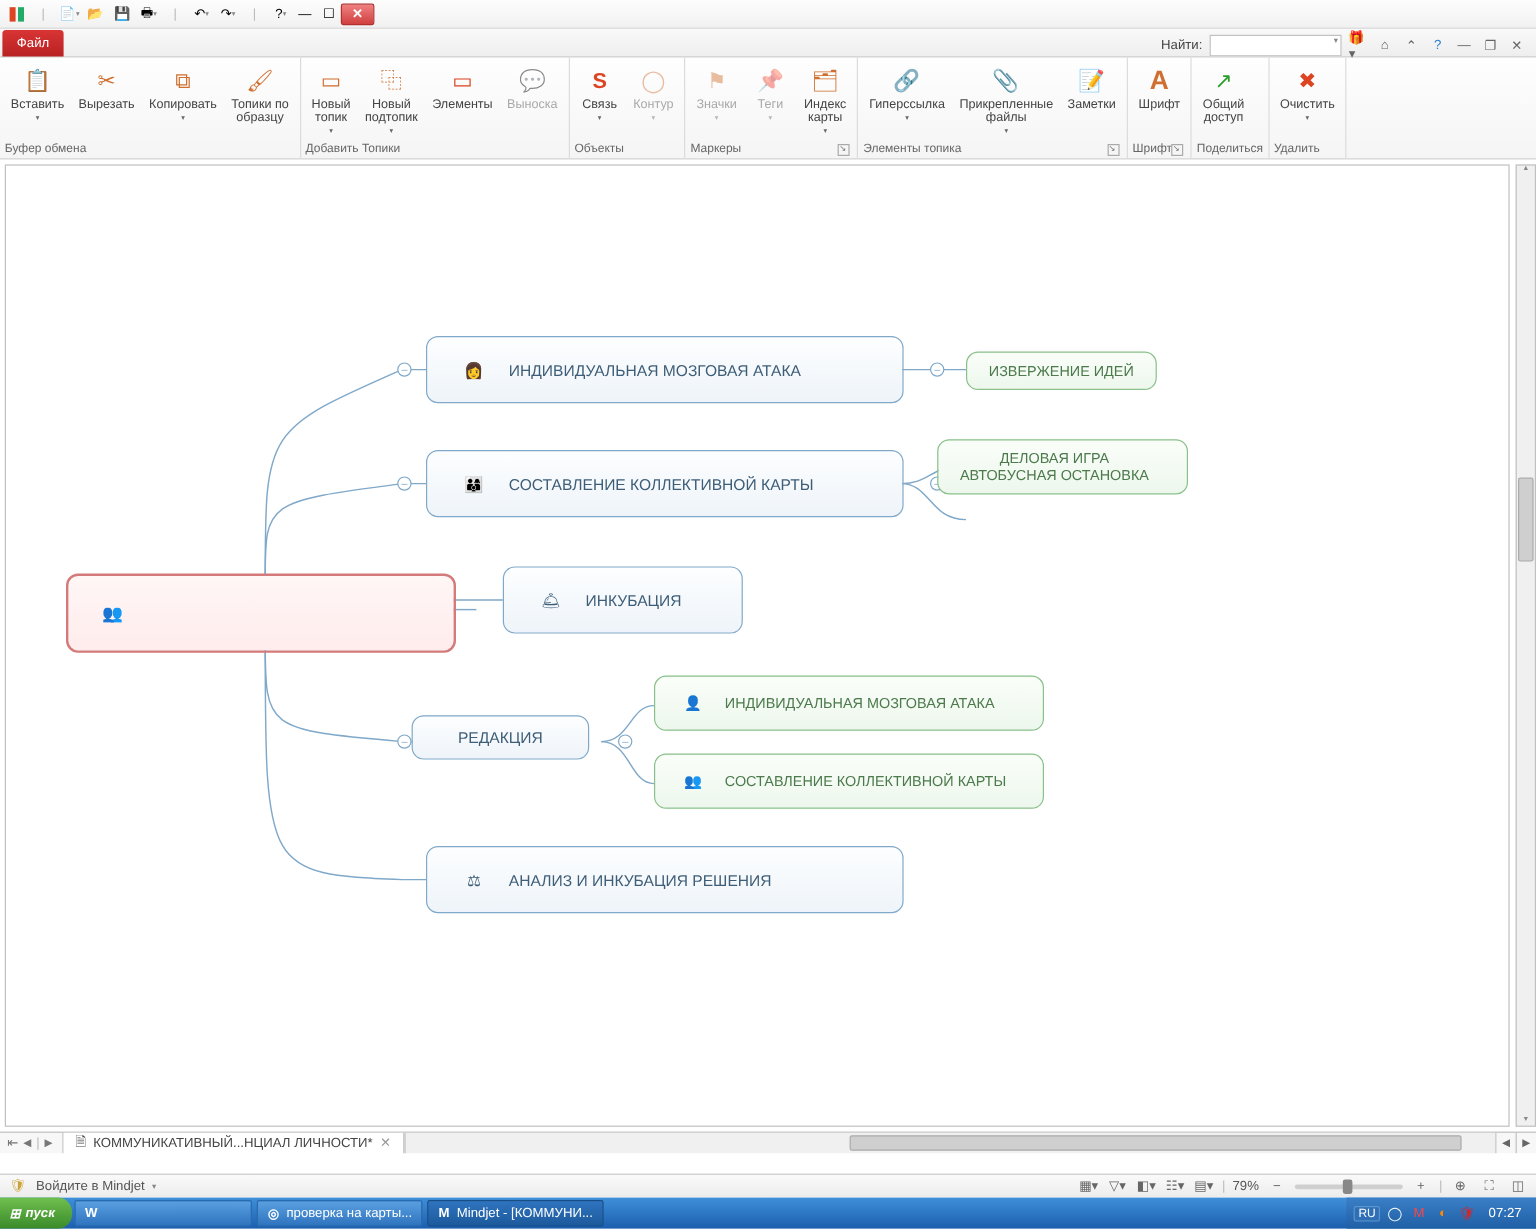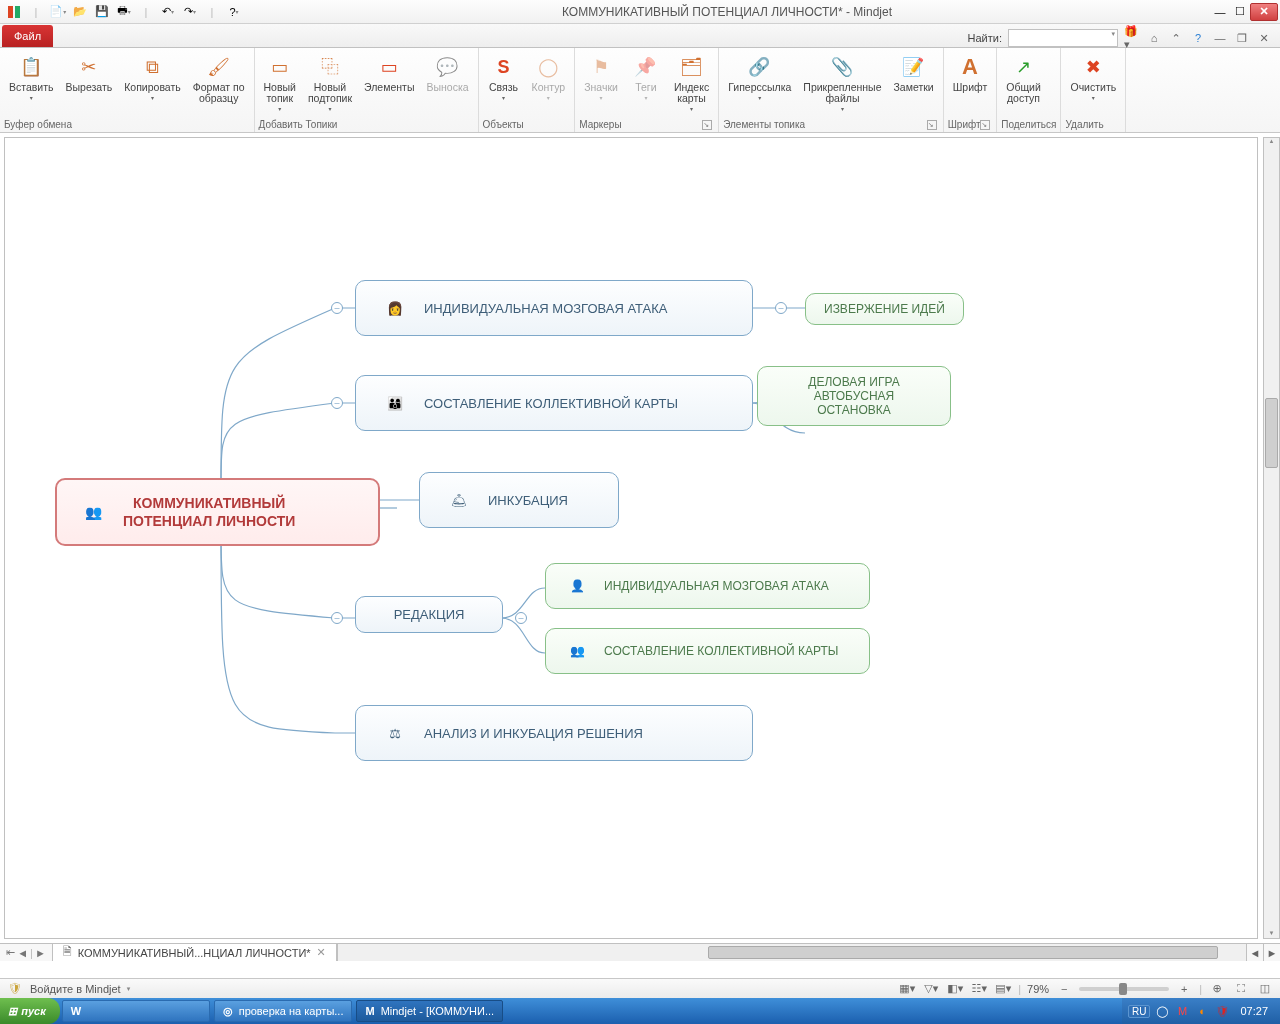--- a/index.html
+++ b/index.html
@@ -93,21 +93,20 @@
     <div class="qat-icon">📄<span class="dn-caret">▾</span></div>
     <div class="qat-icon">📂</div>
     <div class="qat-icon">💾</div>
     <div class="qat-icon">🖶<span class="dn-caret">▾</span></div>
     <div class="qat-icon" style="color:#bbb;">|</div>
     <div class="qat-icon">↶<span class="dn-caret">▾</span></div>
     <div class="qat-icon">↷<span class="dn-caret">▾</span></div>
     <div class="qat-icon" style="color:#bbb;">|</div>
     <div class="qat-icon">?<span class="dn-caret">▾</span></div>
   </div>
-  <div class="title-text">КОММУНИКАТИВНЫЙ ПОТЕНЦИАЛ ЛИЧНОСТИ* - Mindjet</div>
   <div class="win-controls">
     <div class="win-btn">—</div>
     <div class="win-btn">☐</div>
     <div class="win-btn win-close">✕</div>
   </div>
 </div>
 
 <div class="tabstrip">
   <div class="file-tab">Файл</div>
   <div class="tabstrip-right">
@@ -138,21 +137,21 @@
           <div class="ric" style="color: rgb(208, 112, 48); font-weight: normal; font-size: 18px;">✂</div>
           <div class="rlabel">Вырезать</div>
         </div>
         <div class="rbtn">
           <div class="ric" style="color: rgb(208, 112, 48); font-weight: normal; font-size: 18px;">⧉</div>
           <div class="rlabel">Копировать</div>
           <div class="drop">▾</div>
         </div>
         <div class="rbtn">
           <div class="ric" style="color: rgb(208, 112, 48); font-weight: normal; font-size: 18px;">🖌</div>
-          <div class="rlabel">Формат по
+          <div class="rlabel">Топики по
 образцу</div>
         </div>
       </div>
       <div class="group-label">Буфер обмена</div>
     </div>
     <div class="group">
       <div class="group-body">
         <div class="rbtn">
           <div class="ric" style="color: rgb(208, 112, 48); font-weight: normal; font-size: 18px;">▭</div>
           <div class="rlabel">Новый
@@ -282,52 +281,50 @@
         <path d="M 746 265 C 770 265, 770 250, 800 250"></path>
         <path d="M 746 265 C 770 265, 770 295, 800 295"></path>
 
         <path d="M 496 480 C 520 480, 520 450, 540 450"></path>
         <path d="M 496 480 C 520 480, 520 515, 540 515"></path>
       </g>
     </svg>
 
     <div class="node root" style="left:50px; top:340px; width:325px;">
       <span class="nico">👥</span>
-      <span style="white-space:pre-line;">КОММУНИКАТИВНЫЙ
-ПОТЕНЦИАЛ ЛИЧНОСТИ</span>
     </div>
 
     <div class="minus-handle" style="left:326px; top:164px;">–</div>
     <div class="node blue" style="left:350px; top:142px; width:398px;">
       <span class="nico">👩</span>
       <span>ИНДИВИДУАЛЬНАЯ МОЗГОВАЯ АТАКА</span>
     </div>
     <div class="minus-handle" style="left:770px; top:164px;">–</div>
     <div class="node green" style="left:800px; top:155px;">
       <span>ИЗВЕРЖЕНИЕ ИДЕЙ</span>
     </div>
 
     <div class="minus-handle" style="left:326px; top:259px;">–</div>
     <div class="node blue" style="left:350px; top:237px; width:398px;">
       <span class="nico">👨‍👩‍👦</span>
       <span>СОСТАВЛЕНИЕ КОЛЛЕКТИВНОЙ КАРТЫ</span>
     </div>
     <div class="minus-handle" style="left:770px; top:259px;">–</div>
-    <div class="node green" style="left:752px; top:228px; width:194px;">
+    <div class="node green" style="left:776px; top:228px; width:209px;">
       <span style="white-space:pre-line; text-align:center;">ДЕЛОВАЯ ИГРА
 АВТОБУСНАЯ ОСТАНОВКА</span>
     </div>
 
     <div class="node blue" style="left:414px; top:334px; width:200px;">
       <span class="nico">🛎</span>
       <span>ИНКУБАЦИЯ</span>
     </div>
 
     <div class="minus-handle" style="left:326px; top:474px;">–</div>
-    <div class="node blue" style="left:350px; top:458px; width:148px; justify-content:center;">
+    <div class="node blue" style="left:338px; top:458px; width:148px; justify-content:center;">
       <span>РЕДАКЦИЯ</span>
     </div>
     <div class="minus-handle" style="left:510px; top:474px;">–</div>
     <div class="node green" style="left:540px; top:425px; width:325px;">
       <span class="nico" style="width:28px;height:28px;">👤</span>
       <span>ИНДИВИДУАЛЬНАЯ МОЗГОВАЯ АТАКА</span>
     </div>
     <div class="node green" style="left:540px; top:490px; width:325px;">
       <span class="nico" style="width:28px;height:28px;">👥</span>
       <span>СОСТАВЛЕНИЕ КОЛЛЕКТИВНОЙ КАРТЫ</span>

